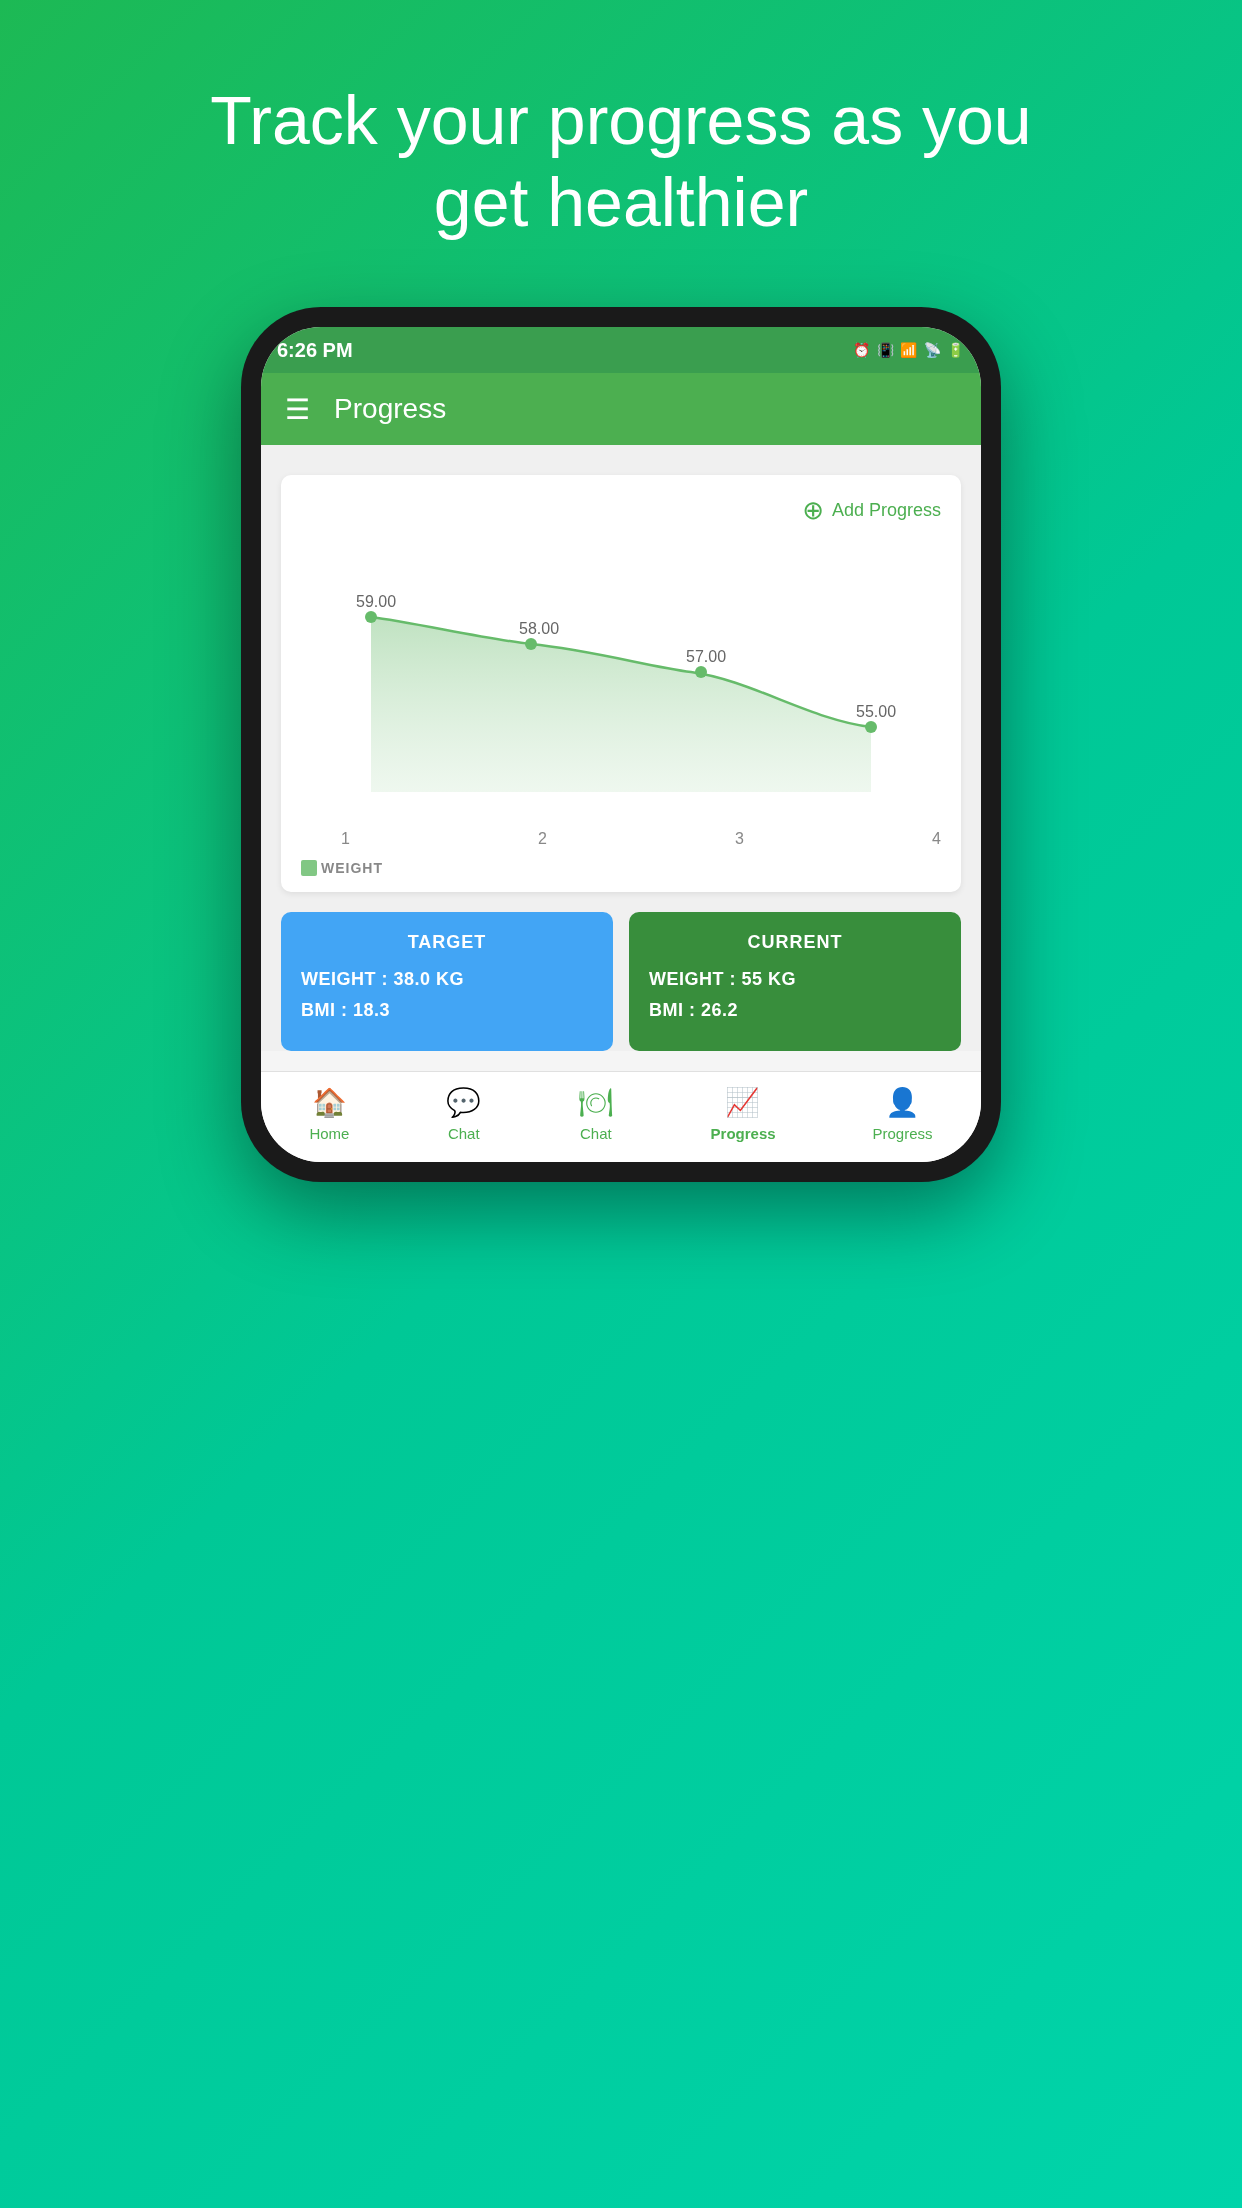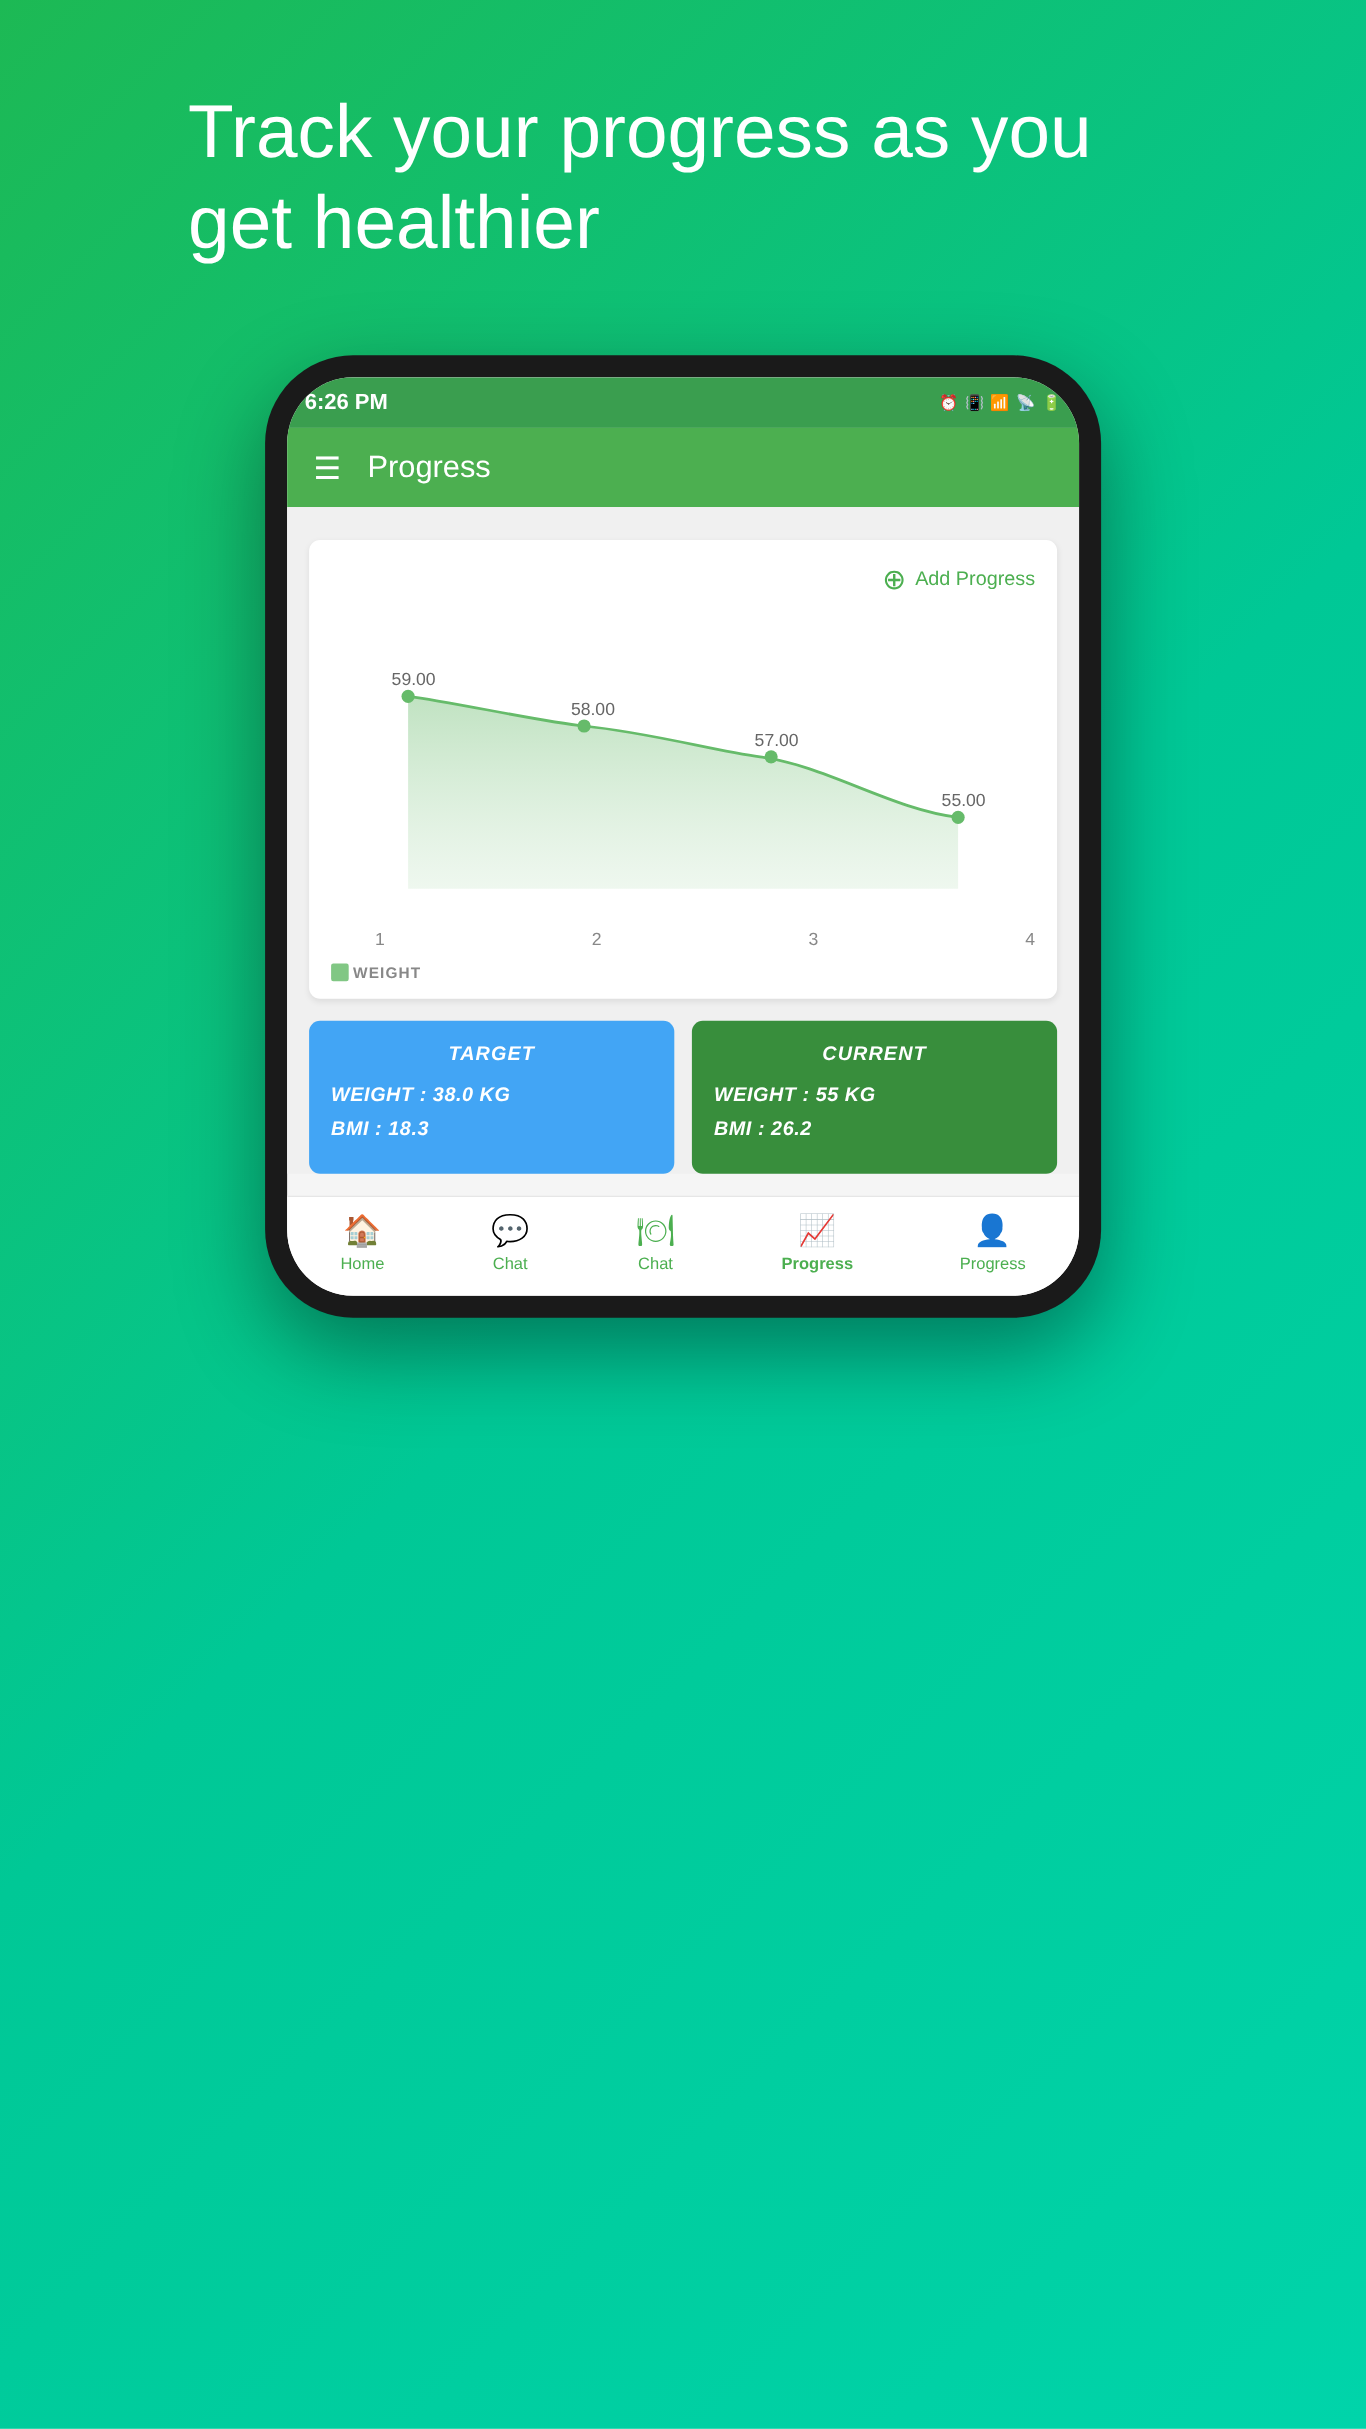--- a/index.html
+++ b/index.html
@@ -11,23 +11,23 @@
       flex-direction: column;
       align-items: center;
       font-family: 'Arial', sans-serif;
       overflow: hidden;
     }
 
     .headline {
       color: white;
       font-size: 68px;
       font-weight: 300;
-      text-align: left;
+      text-align: center;
       margin-top: 80px;
-      margin-bottom: 80px;
+      margin-bottom: 64px;
       line-height: 1.2;
       width: 900px;
     }
 
     .phone-outer {
       width: 760px;
       background: #1a1a1a;
       border-radius: 80px;
       padding: 20px;
       box-shadow: 0 30px 80px rgba(0,0,0,0.4);
@@ -155,21 +155,20 @@
       height: 16px;
       background: #81c784;
       border-radius: 2px;
     }
 
     
     .stats-row {
       display: flex;
       gap: 16px;
       margin-bottom: 20px;
-      font-style: italic;
     }
 
     .stat-card {
       flex: 1;
       border-radius: 10px;
       padding: 20px 20px;
     }
 
     .stat-card.target {
       background: #42a5f5;

